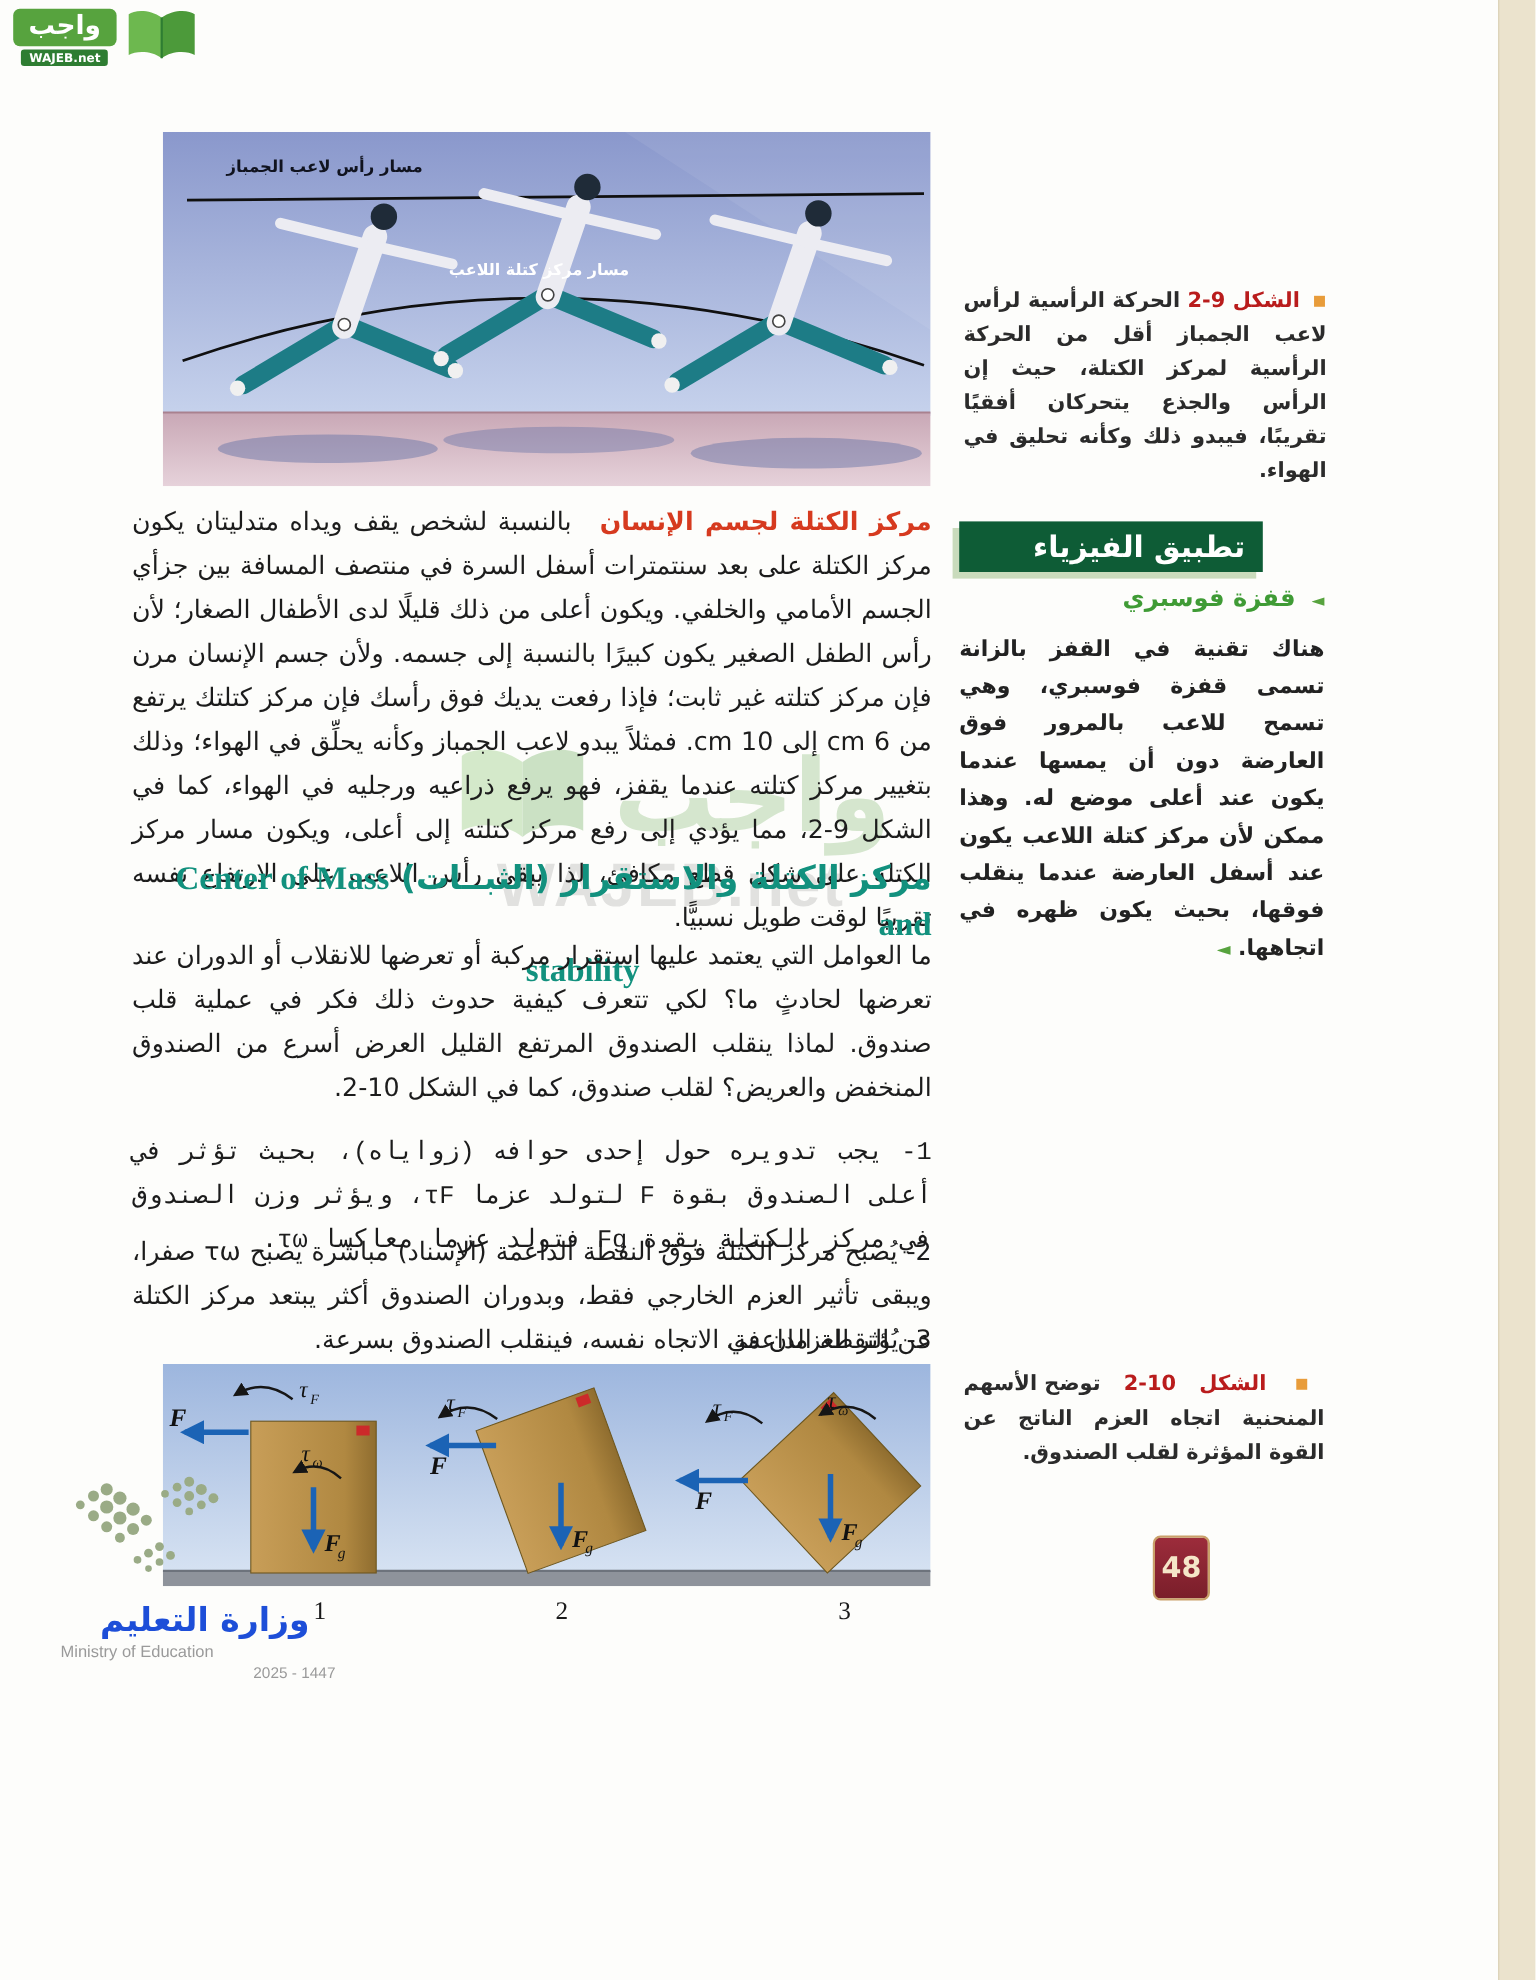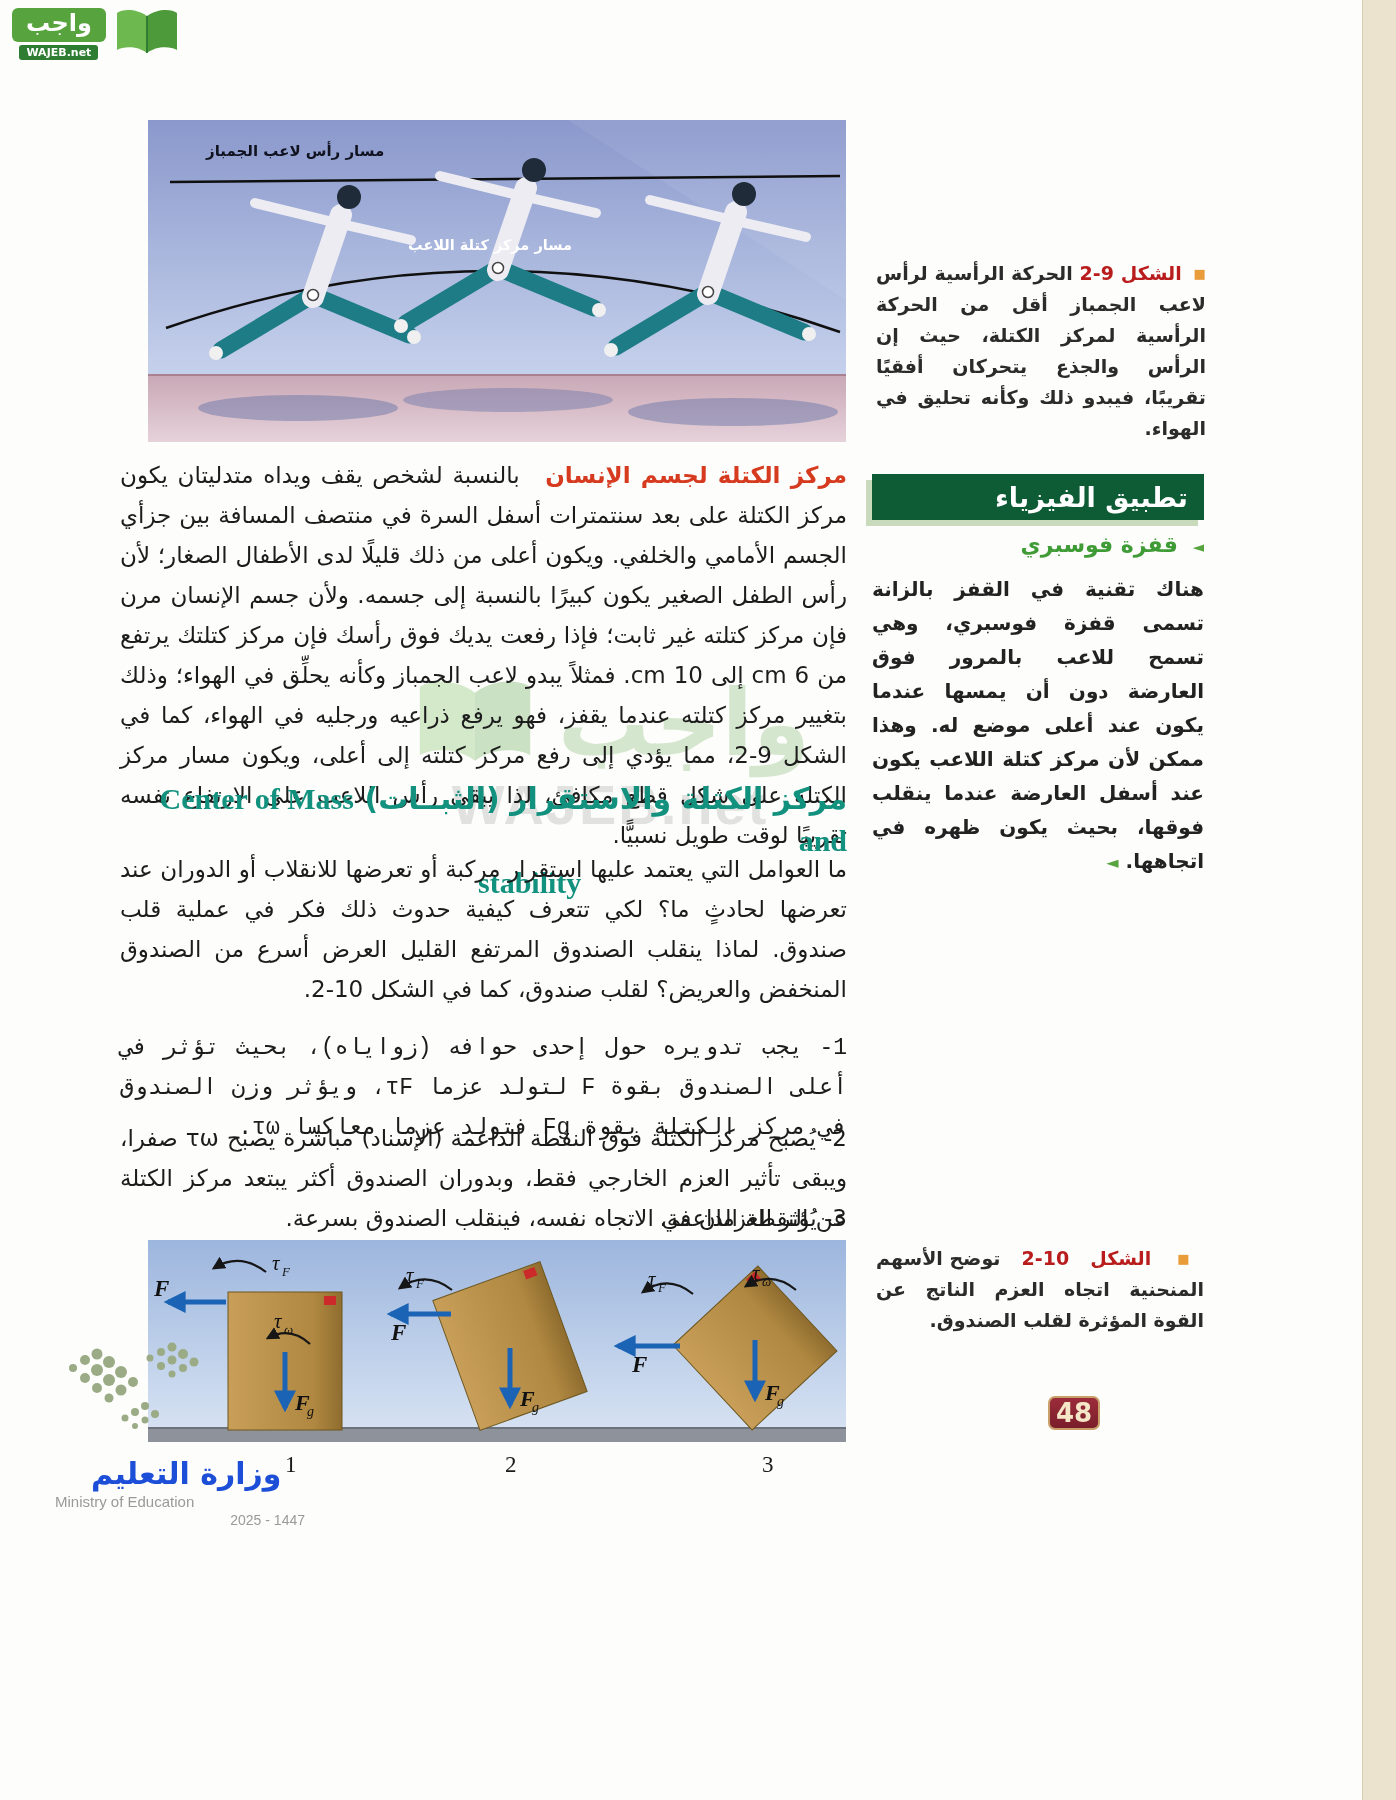--- a/index.html
+++ b/index.html
@@ -29,21 +29,21 @@
 
   
   .caption { position:absolute; width:330px; direction:rtl; text-align:justify;
              font-size:19px; font-weight:bold; color:#2b2b2b; line-height:31px; }
   .cap9 { left:876px; top:258px; }
   .cap10 { left:876px; top:1243px; width:328px; }
   .cap-title { color:#b91c1c; }
   .cap-bullet { color:#e89c3a; font-size:13px; margin-left:5px; vertical-align:2px; }
 
   
-  .pa-banner { position:absolute; left:872px; top:474px; width:332px; height:46px;
+  .pa-banner { position:absolute; left:872px; top:474px; width:276px; height:46px;
                background:#0e5c36; color:#fff; direction:rtl; display:flex; align-items:center;
                padding:0 16px; font-size:27px; font-weight:bold;
                box-shadow:-6px 6px 0 rgba(150,185,125,.5); }
   .pa-sub { position:absolute; left:872px; top:532px; width:332px; direction:rtl;
             color:#3f9b35; font-weight:bold; font-size:22px; }
   .pa-sub .sub-arrow { color:#57a33e; font-size:15px; margin-left:7px; }
   .pa-body { position:absolute; left:872px; top:572px; width:332px; direction:rtl;
              text-align:justify; font-size:20px; font-weight:bold; color:#222; line-height:34px; }
   .pa-end { color:#57a33e; font-size:16px; }
 
@@ -64,21 +64,21 @@
   .li1 { top:1028px;font-family:Liberation Mono, monospace; } .li2 { top:1118px; } .li3 { top:1198px; }
 
   
   .watermark { position:absolute; left:360px; top:678px; width:500px; opacity:.28; z-index:1; }
   .wm-row { display:flex; align-items:center; justify-content:center; gap:18px; direction:ltr; }
   .wm-ar { color:#6fae5c; font-size:92px; font-weight:bold; line-height:1; }
   .wm-site { color:#9a9a9a; font-size:56px; font-weight:bold; letter-spacing:2px; text-align:center; margin-top:2px;
              font-family:"Liberation Sans", sans-serif; }
 
   
-  .page-badge { position:absolute; left:1048px; top:1396px; width:52px; height:34px;
+  .page-badge { position:absolute; left:1048px; top:1396px; width:52px; height:59px;
                 background:linear-gradient(#9c2c3b,#7a1e2a); border:2px solid #c9a06a; border-radius:7px;
                 color:#f5e6c8; font-size:26px; font-weight:bold;
                 display:flex; align-items:center; justify-content:center; }
   .ministry { position:absolute; left:55px; top:1338px; width:250px; }
   .m-ar { color:#1d4ed8; font-size:30px; font-weight:bold; margin-top:4px;margin-left:36px; }
   .m-en { color:#9a9a9a; font-size:15px; margin-top:2px; font-family:"Liberation Sans", sans-serif; }
   .m-years { color:#9a9a9a; font-size:14px; margin-top:2px; font-family:"Liberation Sans", sans-serif;text-align:right; }
 </style>
 </head>
 <body>

